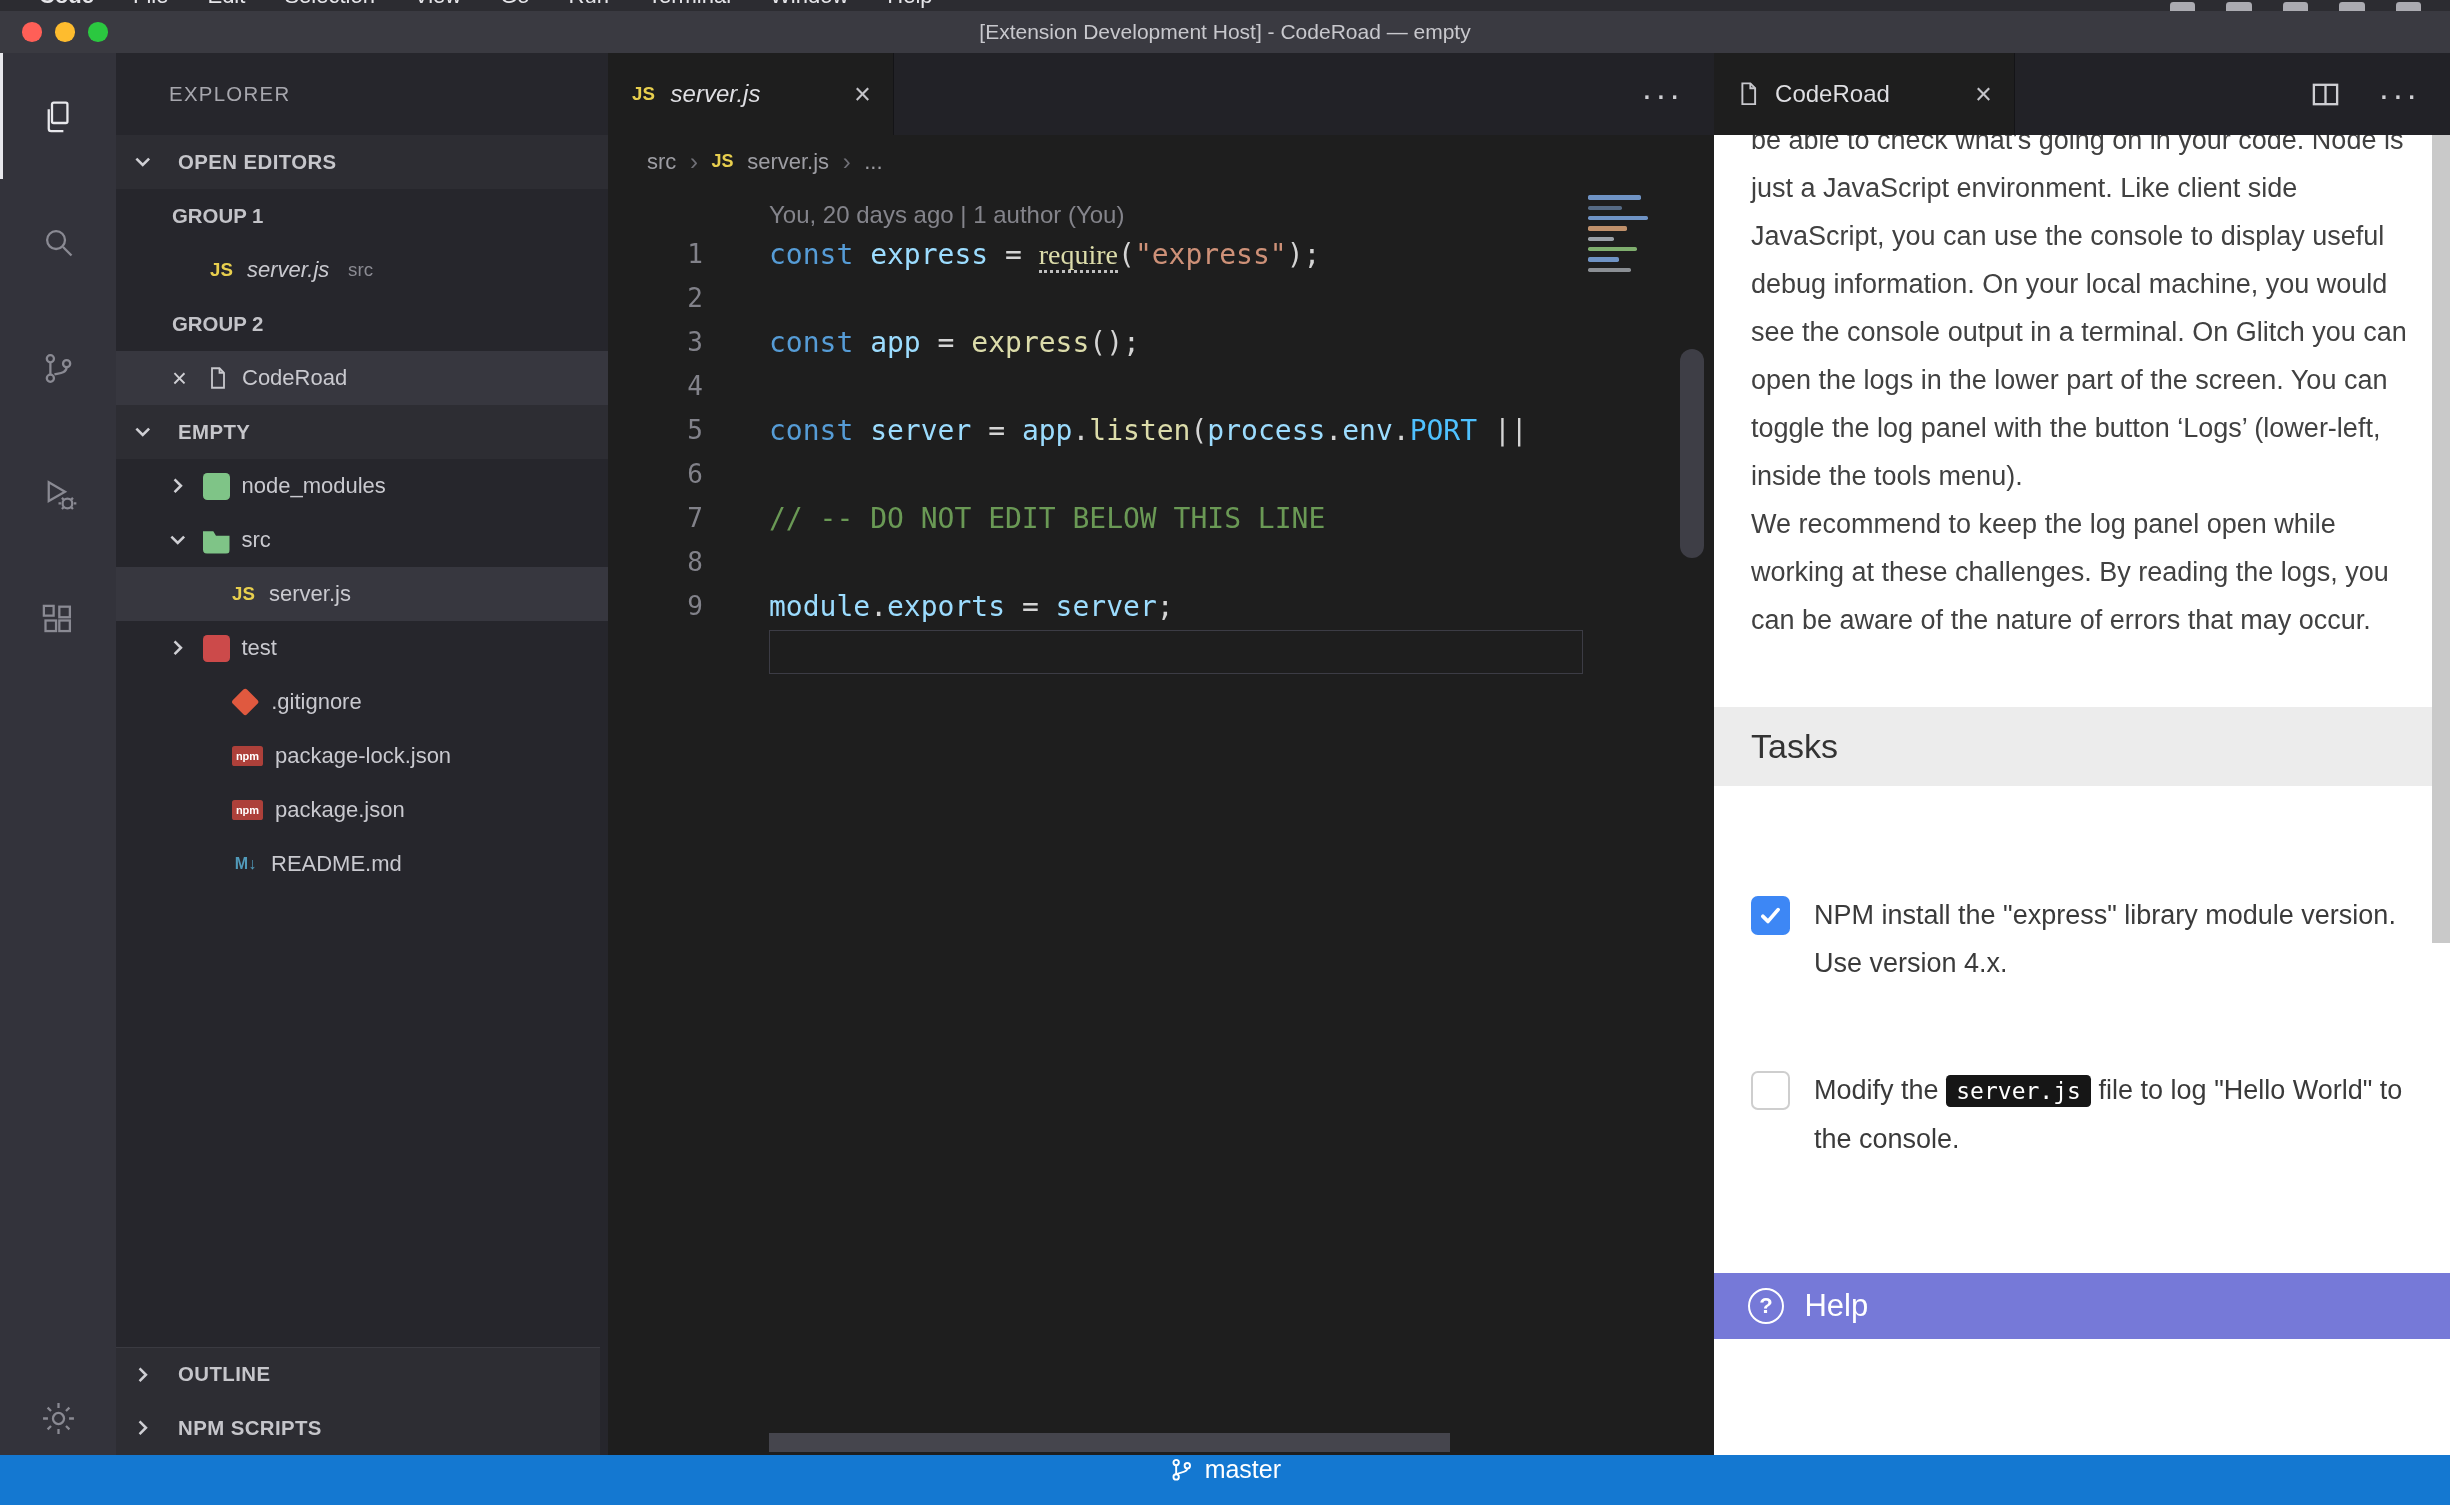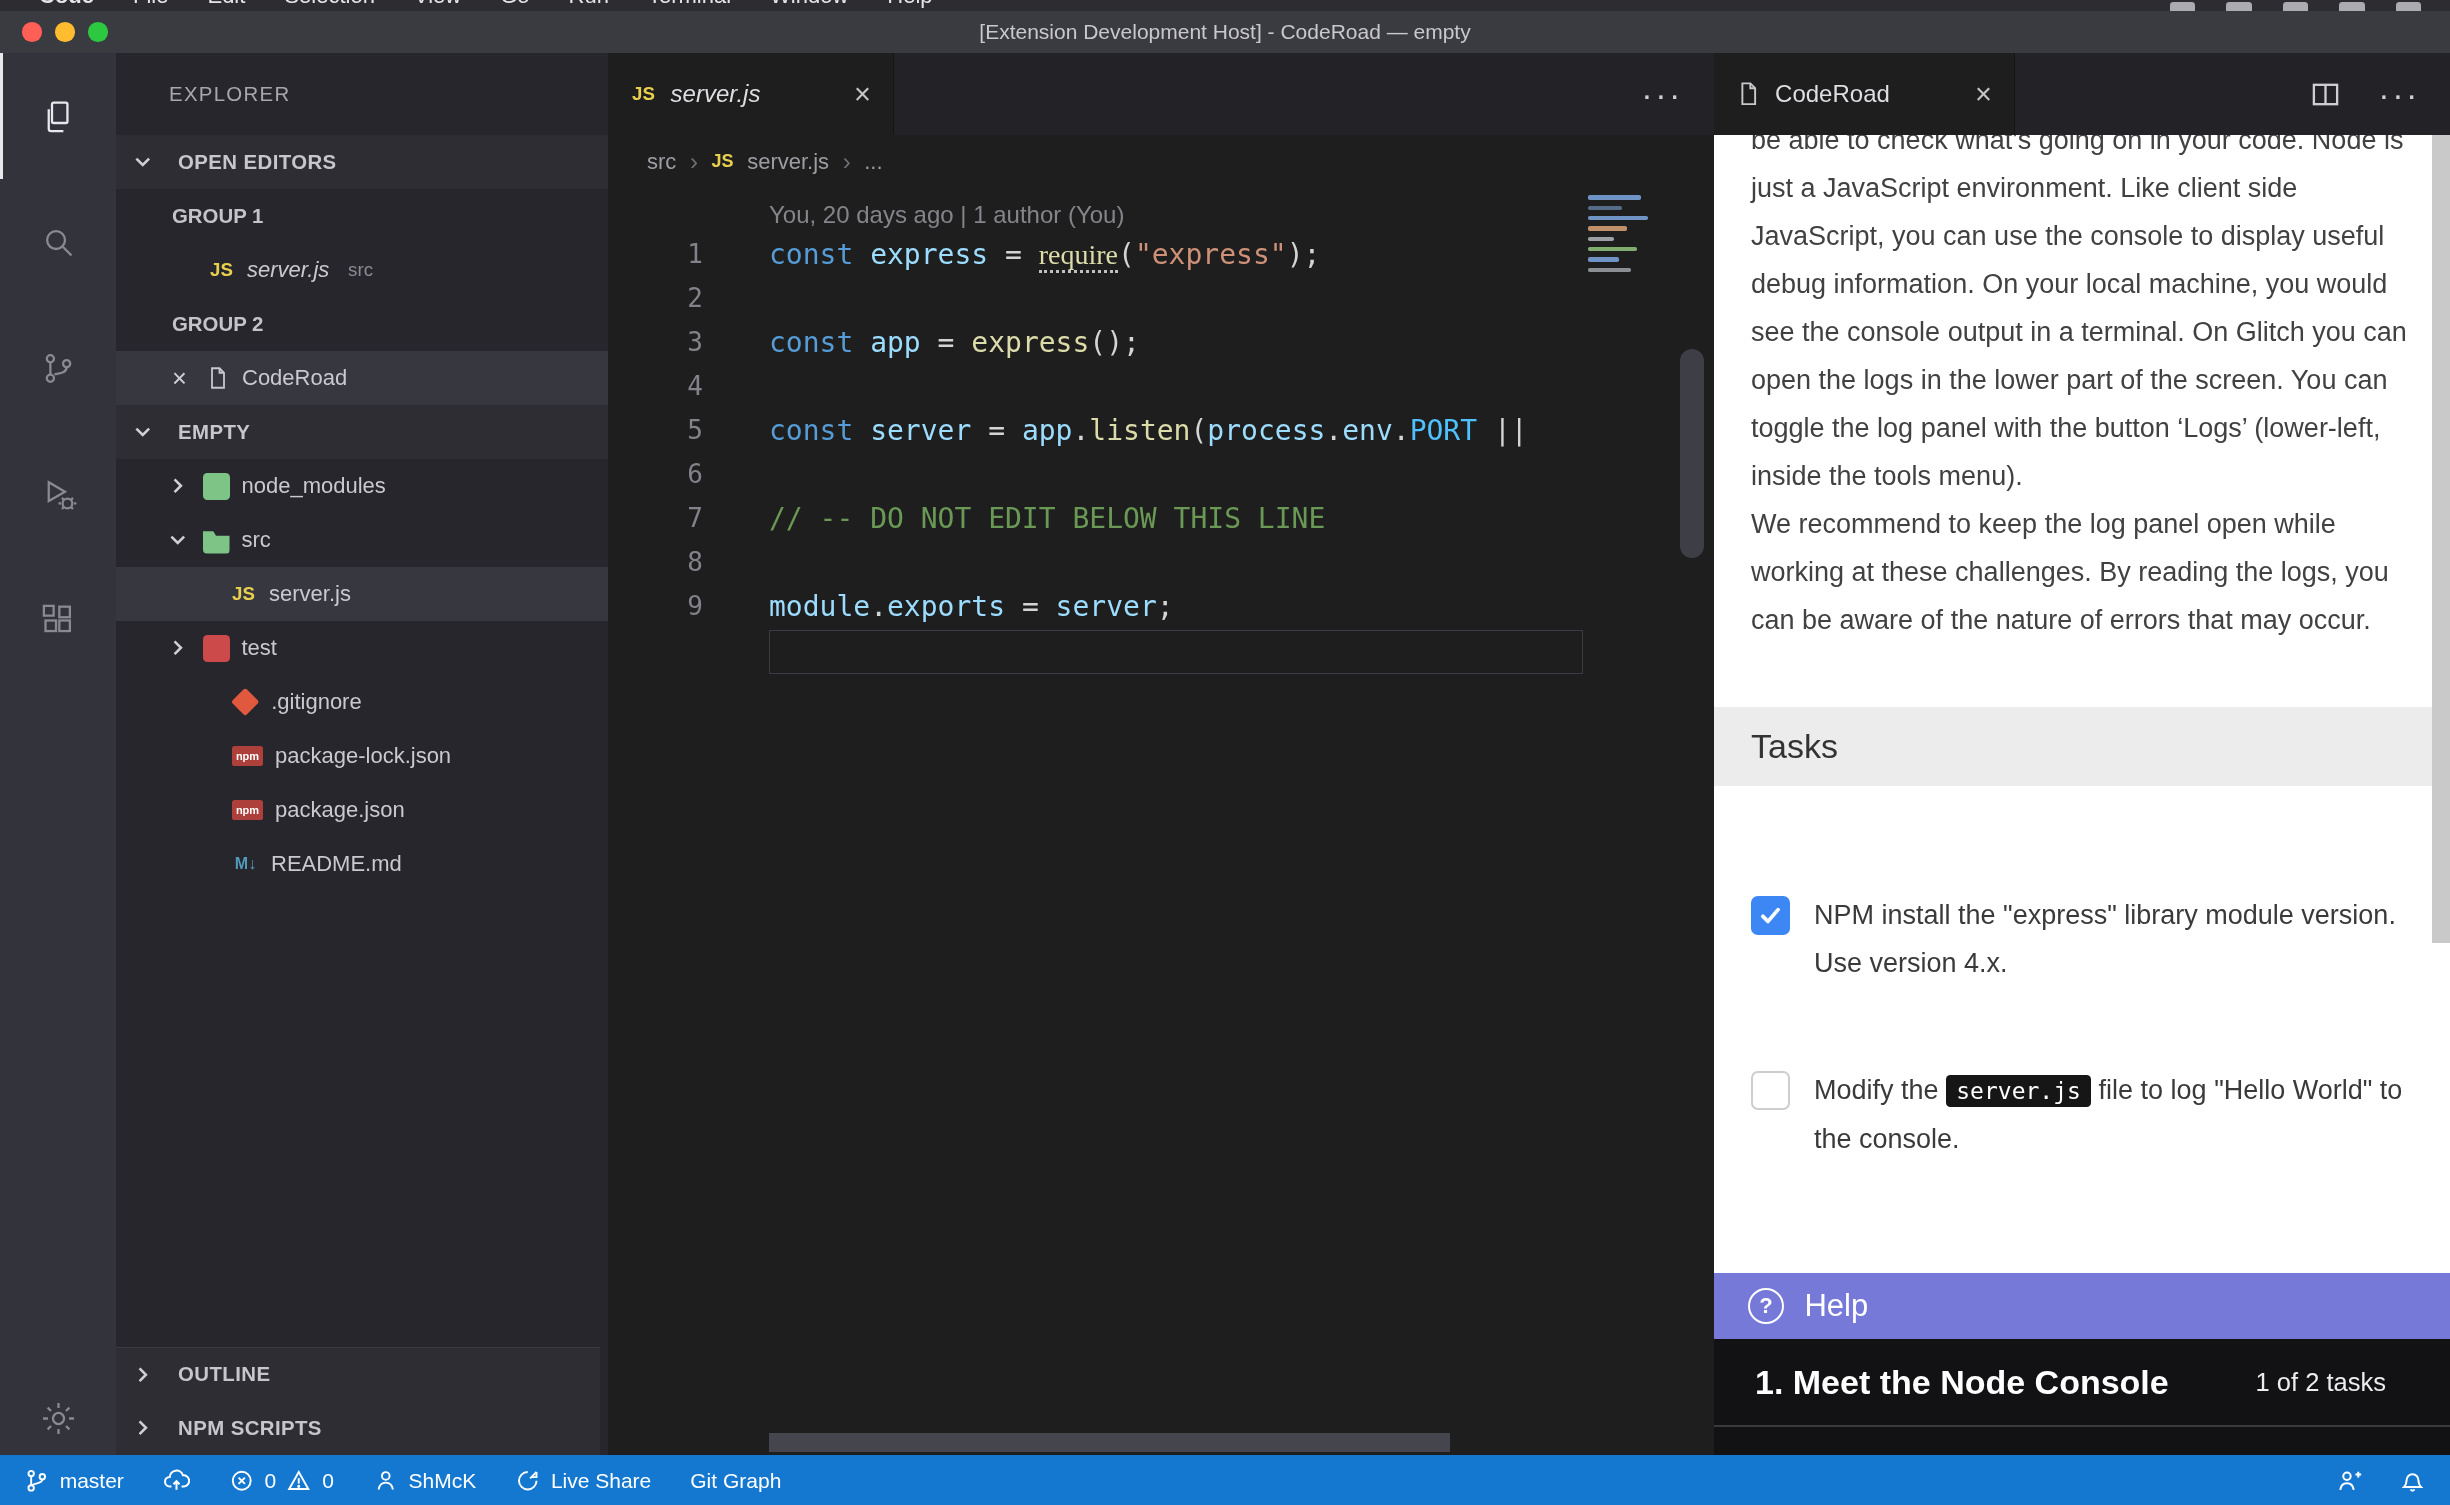--- a/index.html
+++ b/index.html
@@ -109,21 +109,21 @@
   .help-icon { width: 36px; height: 36px; border-radius: 50%; border: 2.6px solid #fff; display: flex; align-items: center; justify-content: center; font-size: 22px; font-weight: 700; flex: none; }
   .help-label { font-size: 31px; }
   .wv-footer { position: absolute; top: 1204px; left: 0; right: 0; bottom: 0; background: #121215; }
   .footer-row { height: 86px; display: flex; align-items: center; padding: 0 65px 0 41px; }
   .footer-title { font-size: 34px; font-weight: 700; color: #ffffff; }
   .footer-progress { margin-left: auto; font-size: 25.5px; color: #ededf0; }
   .footer-div { height: 1.7px; background: #3a3a3e; }
   .wv-scrollbar { position: absolute; top: 0; right: 0; width: 18.7px; height: 808px; background: #c9c9c9; }
 
   
-  .statusbar { position: absolute; top: 1455px; left: 0; right: 0; height: 51px; background: #1478d1; color: #fff; display: flex; align-items: center; padding: 0 24px; gap: 39px; font-size: 21px; z-index: 20; }
+  .statusbar { position: absolute; top: 1455px; left: 0; right: 0; height: 51px; background: #1478d1; color: #fff; display: flex; align-items: center; padding: 0 24px; gap: 39px; font-size: 25px; z-index: 20; flex-direction: column; }
   .sb-item { display: flex; align-items: center; gap: 10.2px; cursor: pointer; white-space: nowrap; }
   .sb-right { margin-left: auto; display: flex; gap: 36px; align-items: center; }
 </style>
 </head>
 <body>
 
 <div class="menubar">
   <div class="menubar-inner">
     <span class="mb-item">Code</span>
     <span class="mb-item">File</span>
@@ -445,27 +445,20 @@
       <div class="task t2">
         <span class="cb un"></span>
         <span class="task-text"><span>Modify the </span><span class="code-chip">server.js</span><span> file to log "Hello World" to the console.</span></span>
       </div>
 
       <div class="help-bar">
         <span class="help-icon">?</span>
         <span class="help-label">Help</span>
       </div>
 
-      <div class="wv-footer">
-        <div class="footer-row">
-          <span class="footer-title">1. Meet the Node Console</span>
-          <span class="footer-progress">1 of 2 tasks</span>
-        </div>
-        <div class="footer-div"></div>
-      </div>
 
       <div class="wv-scrollbar"></div>
     </div>
   </div>
 </div>
 
 <div class="statusbar">
   <div class="sb-item">
     <span>
       <svg width="25.5" height="25.5" viewBox="0 0 16 16" fill="none" stroke="#ffffff" stroke-width="1.2">

